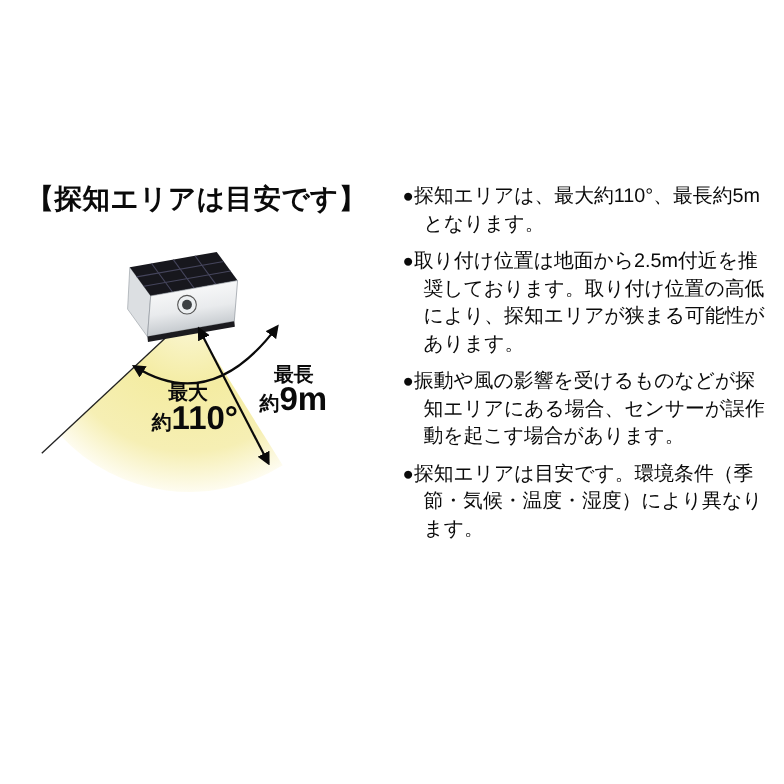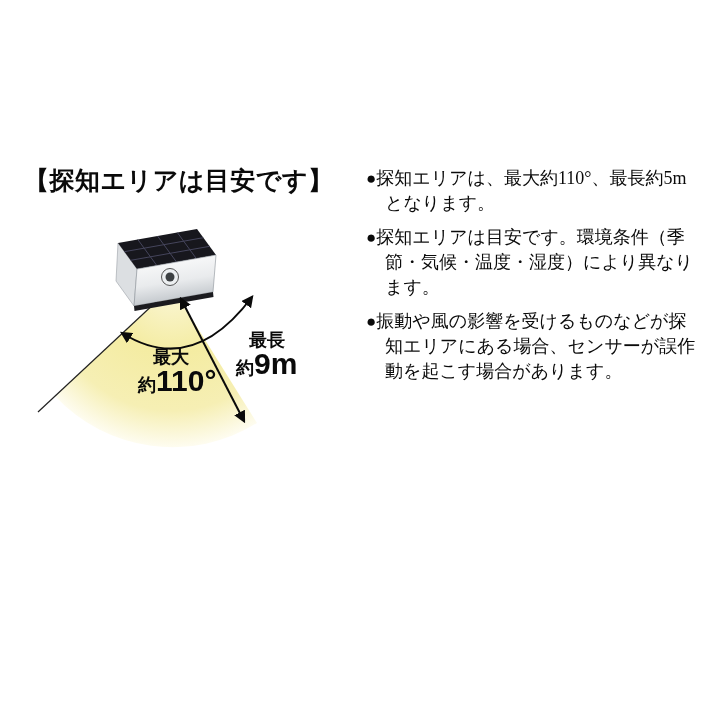--- a/index.html
+++ b/index.html
@@ -30,21 +30,21 @@
   .dist-label { position: absolute; left: 236px; top: 331px; line-height: 1.02; }
   .dist-label .l1 { font-size: 18px; font-weight: 700; margin-left: 13px; }
   .dist-label .l2 { font-size: 30px; font-weight: 700; white-space: nowrap; }
   .dist-label .approx { font-size: 18px; font-weight: 700; }
 
   .notes {
     position: absolute; left: 366px; top: 166px; width: 334px;
     font-size: 18px; line-height: 25px; font-weight: 500;
     color: #0a0a0a;
   }
-  .note { padding-left: 19px; text-indent: -19px; margin-bottom: 9px; font-family: Liberation Serif, serif; }
+  .note { padding-left: 19px; text-indent: -19px; margin-bottom: 9px; }
   .note .bullet { font-size: 17px; }
 </style>
 </head>
 <body>
 
 <div class="canvas">
 
   <h1 class="title">【探知エリアは目安です】</h1>
 
   <svg class="diagram-svg" viewBox="0 0 340 250" xmlns="http://www.w3.org/2000/svg">
@@ -95,17 +95,18 @@
     <div class="l2"><span class="approx">約</span><span>110°</span></div>
   </div>
 
   <div class="dist-label">
     <div class="l1">最長</div>
     <div class="l2"><span class="approx">約</span><span>9m</span></div>
   </div>
 
   <div class="notes">
     <div class="note"><span class="bullet">●</span><span>探知エリアは、最大約110°、最長約5mとなります。</span></div>
+    <div class="note"><span class="bullet">●</span><span>取り付け位置は地面から2.5m付近を推奨しております。取り付け位置の高低により、探知エリアが狭まる可能性があります。</span></div>
+    <div class="note"><span class="bullet">●</span><span>振動や風の影響を受けるものなどが探知エリアにある場合、センサーが誤作動を起こす場合があります。</span></div>
     <div class="note"><span class="bullet">●</span><span>探知エリアは目安です。環境条件（季節・気候・温度・湿度）により異なります。</span></div>
-    <div class="note"><span class="bullet">●</span><span>振動や風の影響を受けるものなどが探知エリアにある場合、センサーが誤作動を起こす場合があります。</span></div>
   </div>
 
 </div>
 
 </body></html>

